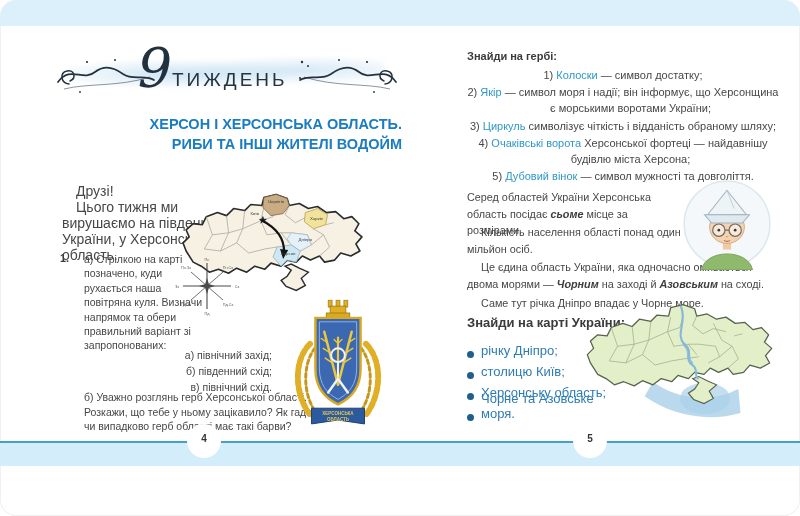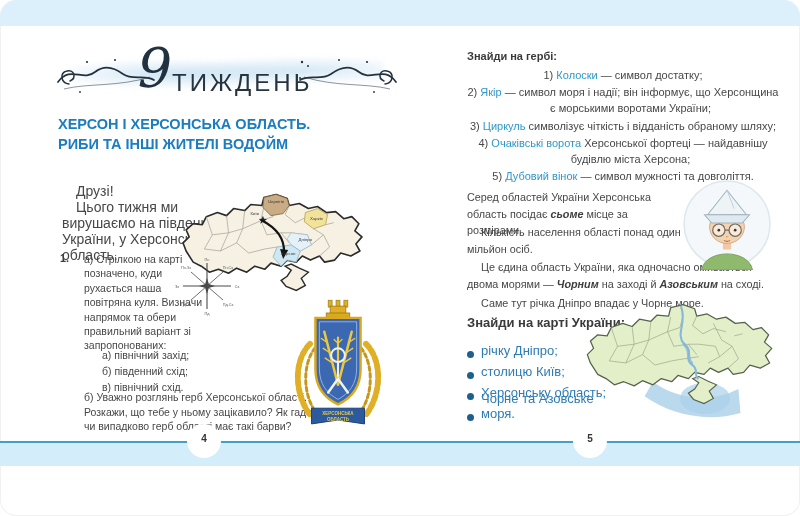--- a/index.html
+++ b/index.html
@@ -13,32 +13,32 @@
     background:#ffffff;border-radius:16px;overflow:hidden;
     box-shadow:inset 0 0 0 1px #f1f1f1;
   }
   .top-band{left:0;top:0;width:800px;height:26px;background:#dbf0fb;border-radius:16px 16px 0 0;}
   
   .wash{left:66px;top:52px;width:318px;height:40px;filter:blur(2px);
     background:radial-gradient(ellipse 60% 55% at 35% 55%,rgba(163,205,233,.55),rgba(163,205,233,0) 70%),
                radial-gradient(ellipse 55% 50% at 75% 45%,rgba(163,205,233,.45),rgba(163,205,233,0) 72%);}
   .week-nine{left:130px;top:40px;width:50px;font-family:"DejaVu Serif",serif;font-style:italic;
     font-size:54px;line-height:58px;color:#22313f;text-align:center;}
-  .week-word{left:172px;top:69px;font-size:24px;letter-spacing:3px;color:#26343f;}
-  
-  .page-title{left:58px;top:114px;width:344px;text-align:left;
+  .week-word{left:172px;top:69px;font-size:19px;letter-spacing:3px;color:#26343f;}
+  
+  .page-title{left:58px;top:114px;width:344px;text-align:right;
     color:#1a7cc1;font-weight:bold;font-size:14.5px;line-height:20px;}
   
   .intro{left:62px;top:183px;width:170px;font-size:14px;line-height:16px;}
   .intro .greet{display:block;text-indent:14px;}
   .intro .p{display:block;text-indent:14px;}
   .task-num{left:60px;top:252px;width:20px;font-size:10.8px;font-weight:bold;color:#3d3d3d;}
   .task-a{left:84px;top:252px;width:274px;font-size:10.5px;line-height:14.4px;}
   .task-a .spacer{float:right;width:150px;height:88px;}
-  .options{left:102px;top:348px;width:170px;font-size:10.5px;line-height:15.8px;}
+  .options{left:102px;top:348px;width:170px;font-size:10.5px;line-height:15.8px;text-align:right;}
   .options span{display:block;}
   .task-b{left:84px;top:390px;width:252px;font-size:10.5px;line-height:14.6px;}
   
   .r-heading{left:467px;top:50px;width:310px;font-size:11px;font-weight:bold;color:#3a3a3a;}
   .crest-list{left:467px;top:67px;width:312px;font-size:11px;line-height:16.2px;}
   .crest-list .item{display:block;padding-left:15px;text-indent:-15px;margin-bottom:1px;text-align:center;}
   .kw{color:#2e98c8;}
   .r-para{font-size:10.8px;line-height:16.5px;}
   .p1{left:467px;top:189px;width:218px;}
   .p2{left:467px;top:224px;width:218px;text-indent:14px;}

